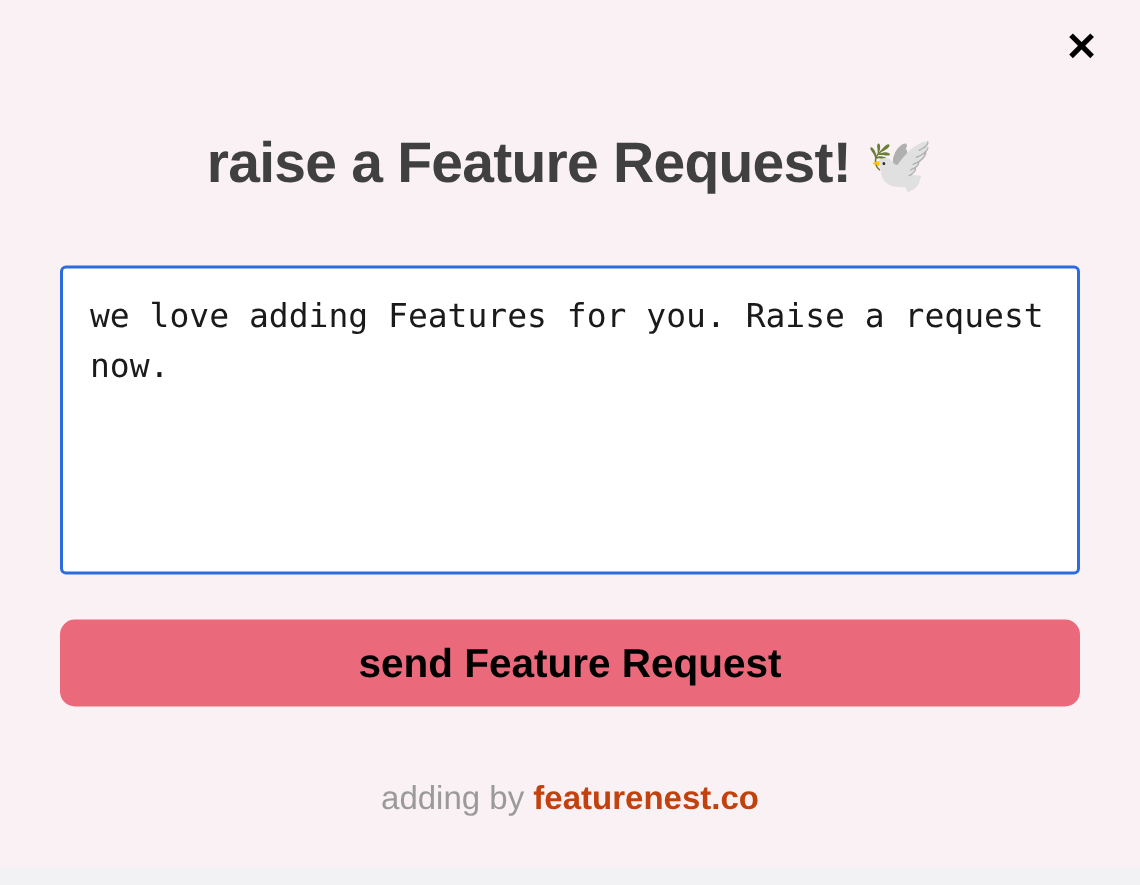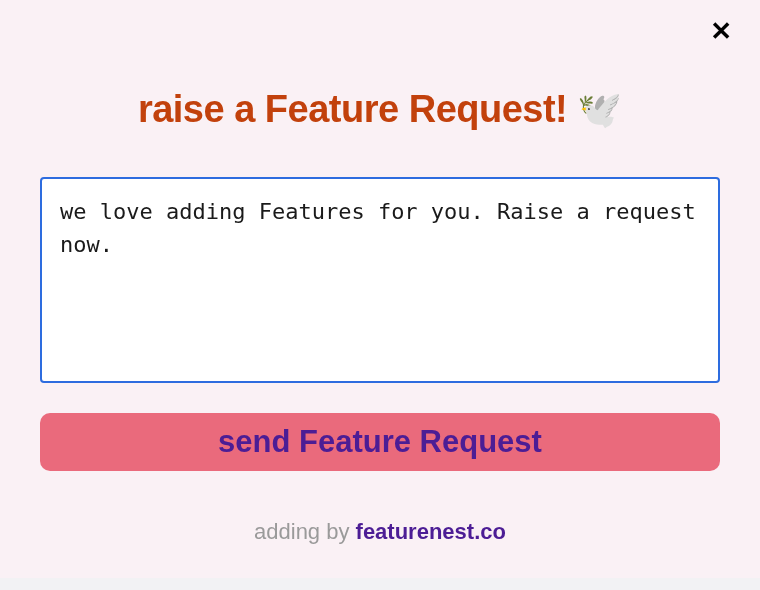--- a/index.html
+++ b/index.html
@@ -37,21 +37,21 @@
     .title-row {
       display: flex;
       align-items: center;
       justify-content: center;
       gap: 10px;
       margin-bottom: 46px;
     }
     .title {
       font-size: 38px;
       font-weight: 700;
-      color: #c2410c;
+      color: #404040;
       letter-spacing: -0.5px;
     }
     .dove-icon {
       font-size: 36px;
       line-height: 1;
     }
     .request-textarea {
       width: 100%;
       height: 206px;
       border: 2px solid #2d6cdf;
@@ -65,33 +65,33 @@
       resize: none;
       outline: none;
     }
     .submit-btn {
       width: 100%;
       height: 58px;
       margin-top: 30px;
       background: #ea6a7c;
       border: none;
       border-radius: 10px;
-      font-size: 31px;
+      font-size: 27px;
       font-weight: 700;
-      color: #4c1d95;
+      color: #000000;
       cursor: pointer;
     }
     .footer {
       margin-top: 48px;
       text-align: center;
       font-size: 22px;
       color: #9a9a9a;
     }
     .footer-link {
-      color: #4c1d95;
+      color: #c2410c;
       font-weight: 700;
       text-decoration: none;
       cursor: pointer;
     }
     .bottom-strip {
       position: absolute;
       bottom: 0;
       left: 0;
       right: 0;
       height: 12px;

